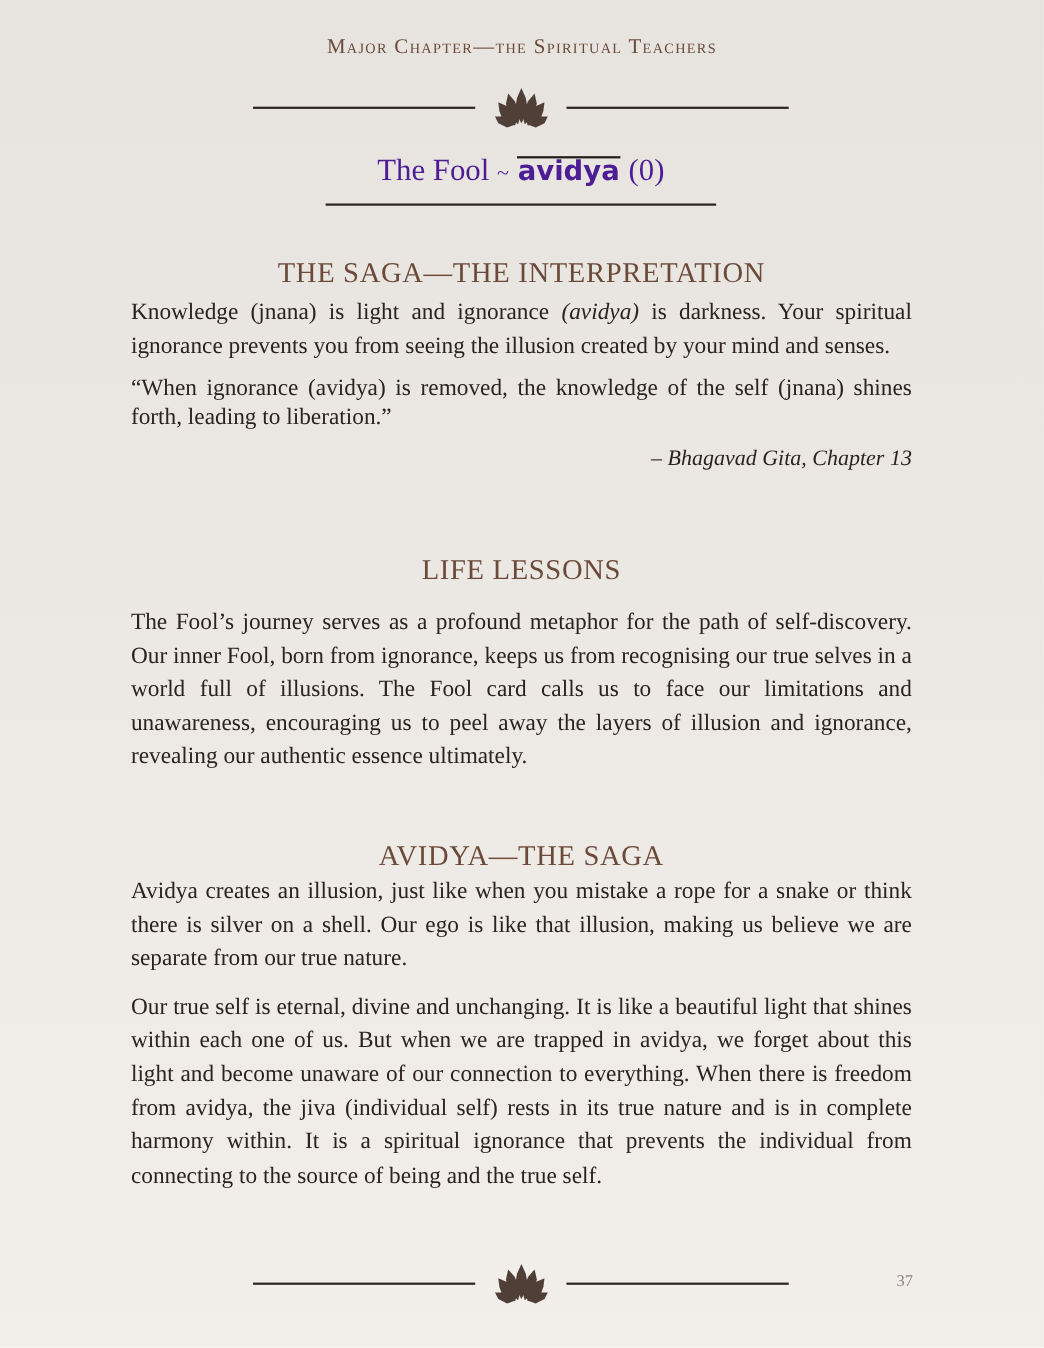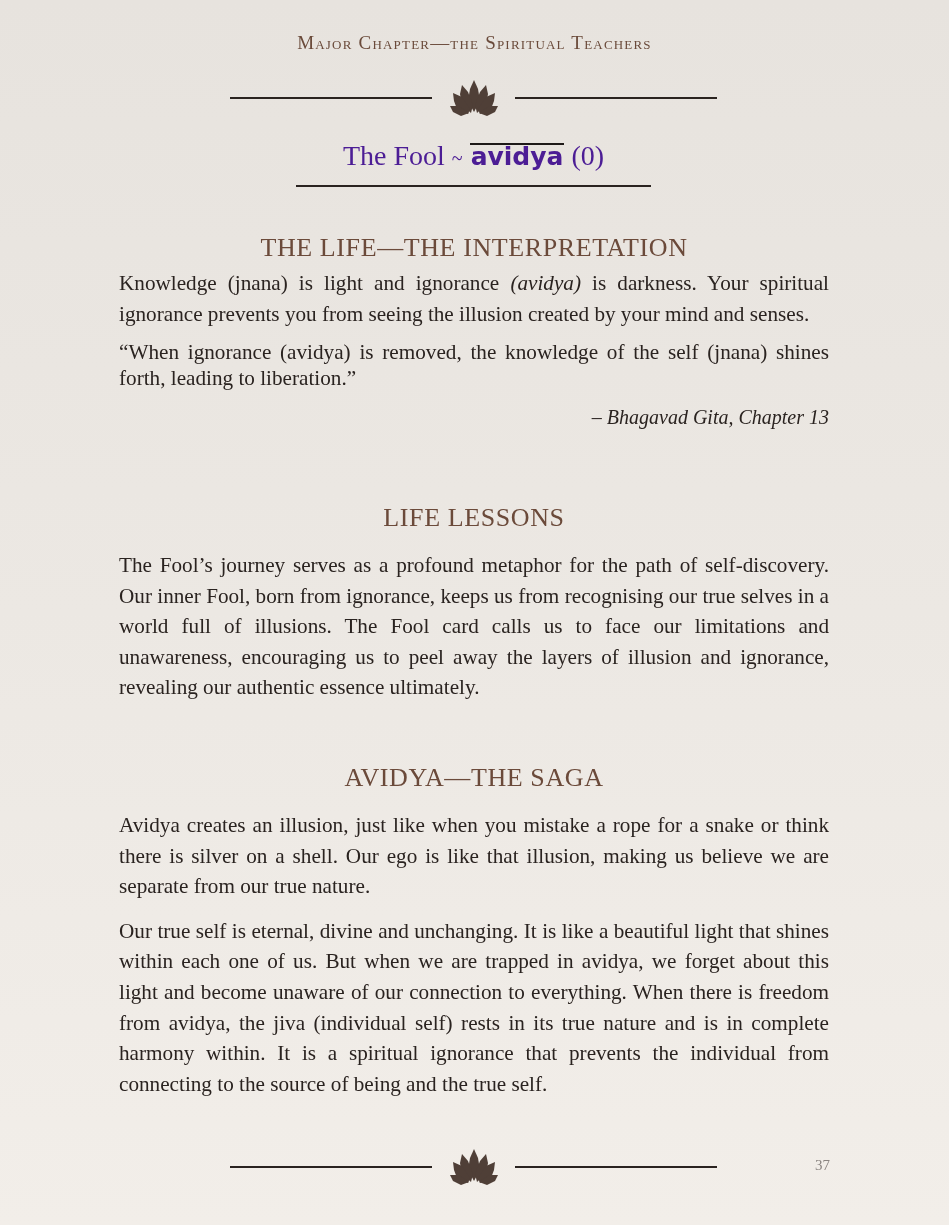--- a/index.html
+++ b/index.html
@@ -85,34 +85,34 @@
     <div class="card-title">
       <span>The Fool</span>
       <span style="font-size:20px;">~</span>
       <span class="deva">avidya</span>
       <span>(0)</span>
     </div>
     <div class="title-rule"></div>
   </div>
 
   <div class="content" style="top:232px;">
-    <h2 class="section-heading">THE LIFE—THE INTERPRETATION</h2>
+    <h2 class="section-heading">THE SAGA—THE INTERPRETATION</h2>
     <p class="para" style="margin-top:4px;"><span>Knowledge (jnana) is light and ignorance </span><em>(avidya)</em><span> is darkness. Your spiritual ignorance prevents you from seeing the illusion created by your mind and senses.</span></p>
     <p class="para" style="margin-top:10px; line-height:26px;">“When ignorance (avidya) is removed, the knowledge of the self (jnana) shines forth, leading to liberation.”</p>
     <p class="attribution" style="margin-top:12px;text-align:right;">– Bhagavad Gita, Chapter 13</p>
   </div>
 
   <div class="content" style="top:502px;">
     <h2 class="section-heading">LIFE LESSONS</h2>
     <p class="para" style="margin-top:16px;">The Fool’s journey serves as a profound metaphor for the path of self-discovery. Our inner Fool, born from ignorance, keeps us from recognising our true selves in a world full of illusions. The Fool card calls us to face our limitations and unawareness, encouraging us to peel away the layers of illusion and ignorance, revealing our authentic essence ultimately.</p>
   </div>
 
   <div class="content" style="top:762px;">
     <h2 class="section-heading">AVIDYA—THE SAGA</h2>
-    <p class="para" style="margin-top:16px;">Avidya creates an illusion, just like when you mistake a rope for a snake or think there is silver on a shell. Our ego is like that illusion, making us believe we are separate from our true nature.</p>
+    <p class="para" style="margin-top:0;">Avidya creates an illusion, just like when you mistake a rope for a snake or think there is silver on a shell. Our ego is like that illusion, making us believe we are separate from our true nature.</p>
     <p class="para" style="margin-top:14px;">Our true self is eternal, divine and unchanging. It is like a beautiful light that shines within each one of us. But when we are trapped in avidya, we forget about this light and become unaware of our connection to everything. When there is freedom from avidya, the jiva (individual self) rests in its true nature and is in complete harmony within. It is a spiritual ignorance that prevents the individual from connecting to the source of being and the true self.</p>
   </div>
 
   <div class="ornament-row bottom">
     <div class="rule"></div>
     <div class="lotus">
       <svg viewBox="0 0 50 38" xmlns="http://www.w3.org/2000/svg">
         <g fill="#4f3f37">
           <path d="M25 1 L29 10 L31 22 L25 33 L19 22 L21 10 Z"></path>
           <path d="M13 6 L19 13 L24 26 L22 34 L13 26 L11 15 Z"></path>

